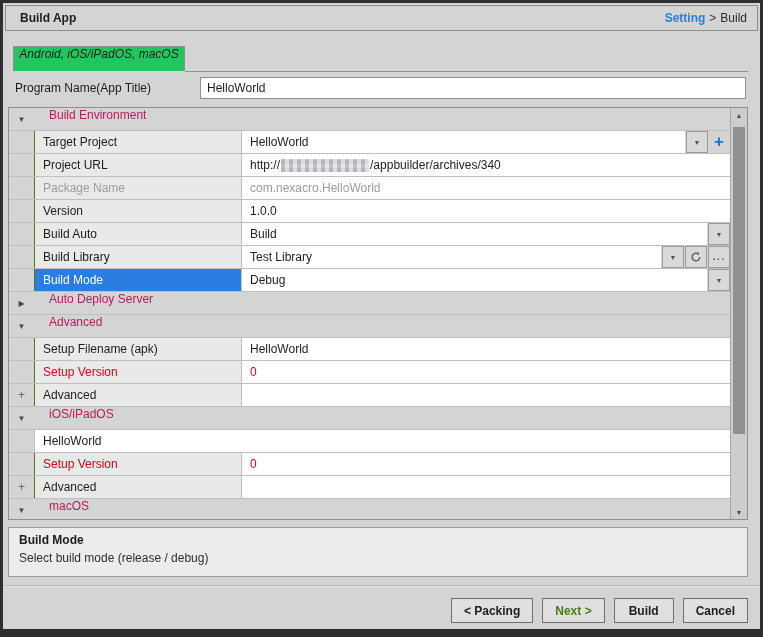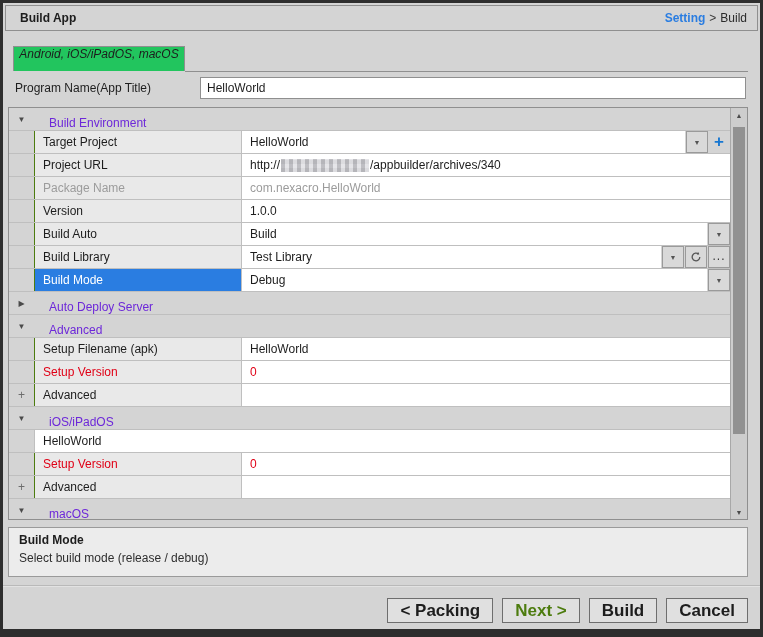--- a/index.html
+++ b/index.html
@@ -51,21 +51,21 @@
     position:absolute; left:5px; top:104px; width:740px; height:413px;
     border:1px solid #8f8f8f; background:#d4d4d4; overflow:hidden;
   }
   .rows { position:absolute; left:0; top:0; right:17px; bottom:0; }
   .grow { display:flex; height:23px; border-bottom:1px solid #bfbfbf; align-items:stretch; }
   .gutter {
     width:25px; flex:0 0 25px; display:flex; align-items:center; justify-content:center;
     color:#4a4a4a; font-size:8px;
   }
   .gutter .plus { font-size:12px; color:#6d6d6d; }
-  .section-label { flex:1; display:flex; align-items:flex-end; padding-left:15px; color:#6d28d9; }
+  .section-label { flex:1; display:flex; align-items:flex-start; padding-left:15px; color:#be185d; }
   .plabel-cell {
     width:207px; flex:0 0 207px; background:#e9e9e9; display:flex; align-items:center;
     padding-left:8px; border-left:1px solid #4d7c0f;
   }
   .pvalue-cell {
     flex:1; display:flex; align-items:stretch; border-left:1px solid #bfbfbf; min-width:0;
   }
   .vinput {
     flex:1; background:#fff; display:flex; align-items:center; padding:0 8px; min-width:0;
     white-space:nowrap; overflow:hidden;
@@ -104,21 +104,21 @@
     position:absolute; left:5px; top:524px; width:740px; height:50px;
     border:1px solid #9a9a9a; background:#ececec; padding:5px 10px;
   }
   .descbox .dtitle { font-weight:bold; margin-bottom:4px; }
   .descbox .dtext { color:#2e2e2e; }
   .footer-sep { position:absolute; left:0; right:0; top:582px; border-top:1px solid #b9b9b9; border-bottom:1px solid #e2e2e2; }
   
   .footer { position:absolute; right:12px; top:595px; height:25px; display:flex; gap:9px; }
   .btn {
     min-width:60px; padding:0 12px; height:25px; background:#e0e0e0;
-    border:1px solid #6e6e6e; font-family:inherit; font-size:17px; font-weight:bold; color:#1d1d1d;
+    border:1px solid #6e6e6e; font-family:inherit; font-size:12px; font-weight:bold; color:#1d1d1d;
   }
   .btn.wide { min-width:70px; }
   .btn.disabled { color:#4d7c0f; }
   svg.refresh { width:12px; height:12px; }
 </style>
 </head>
 <body>
 
 <div class="dialog">
 

